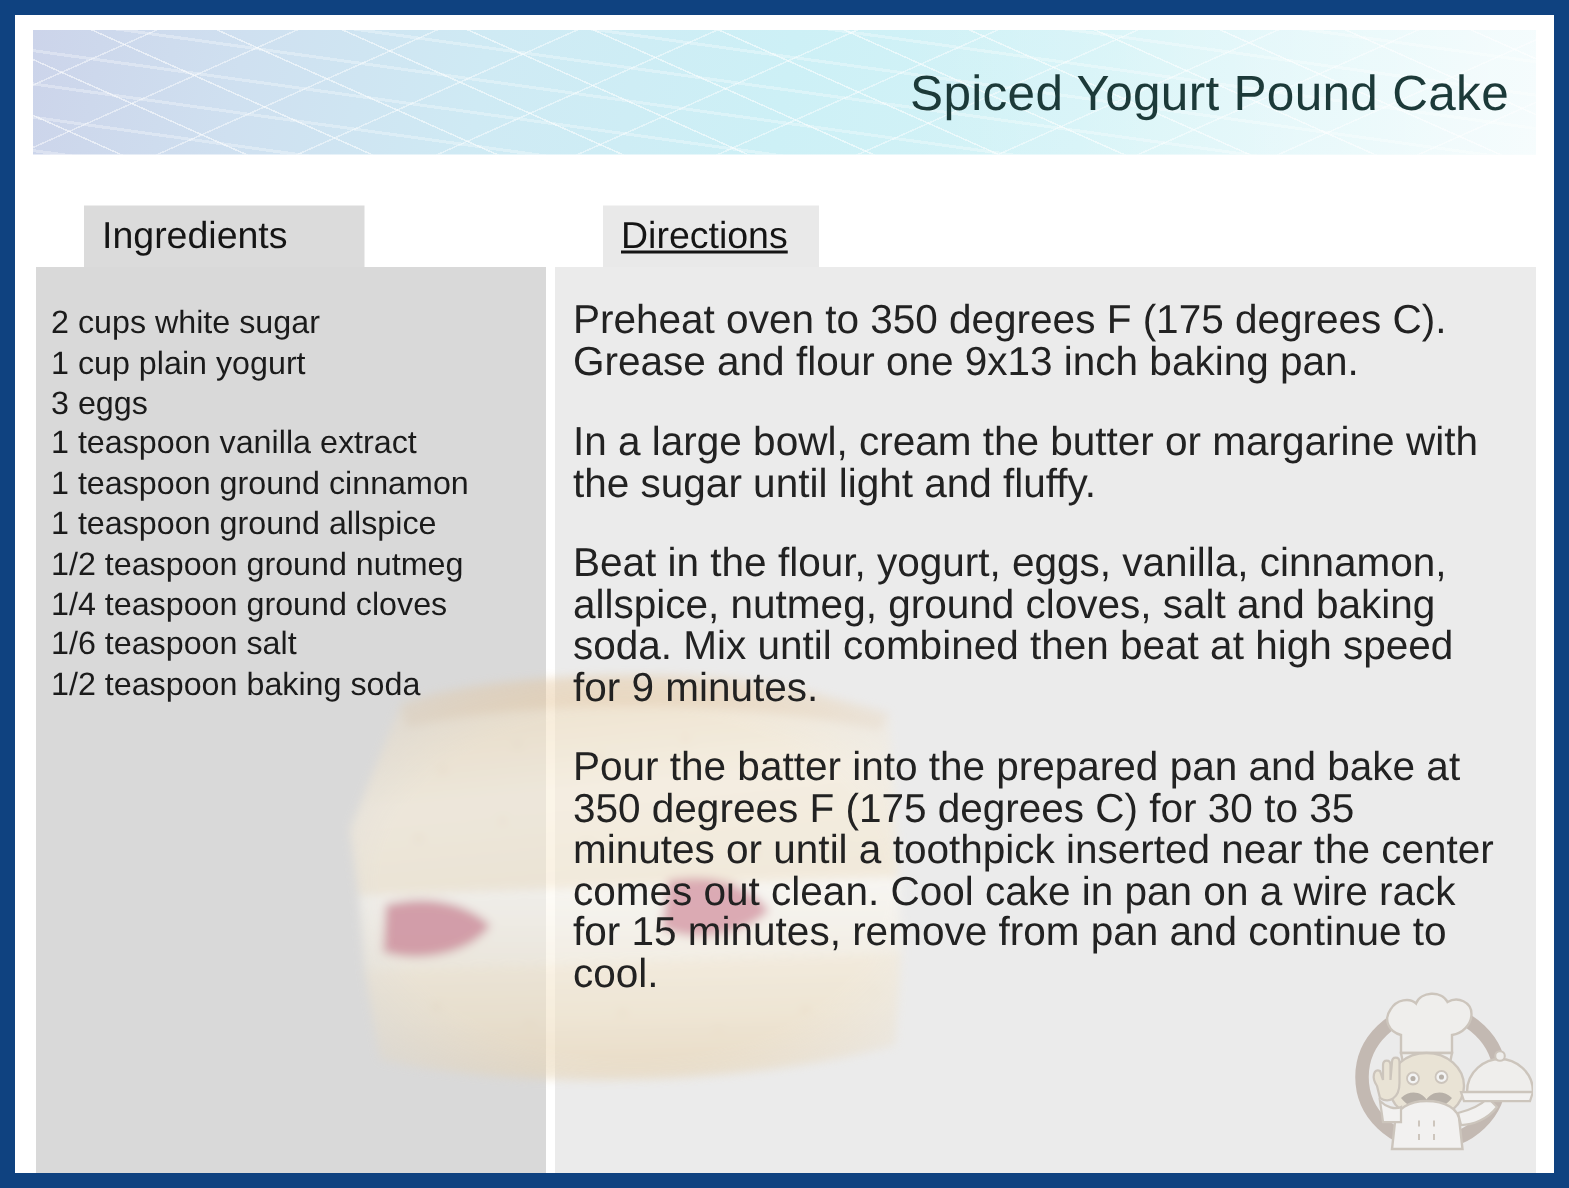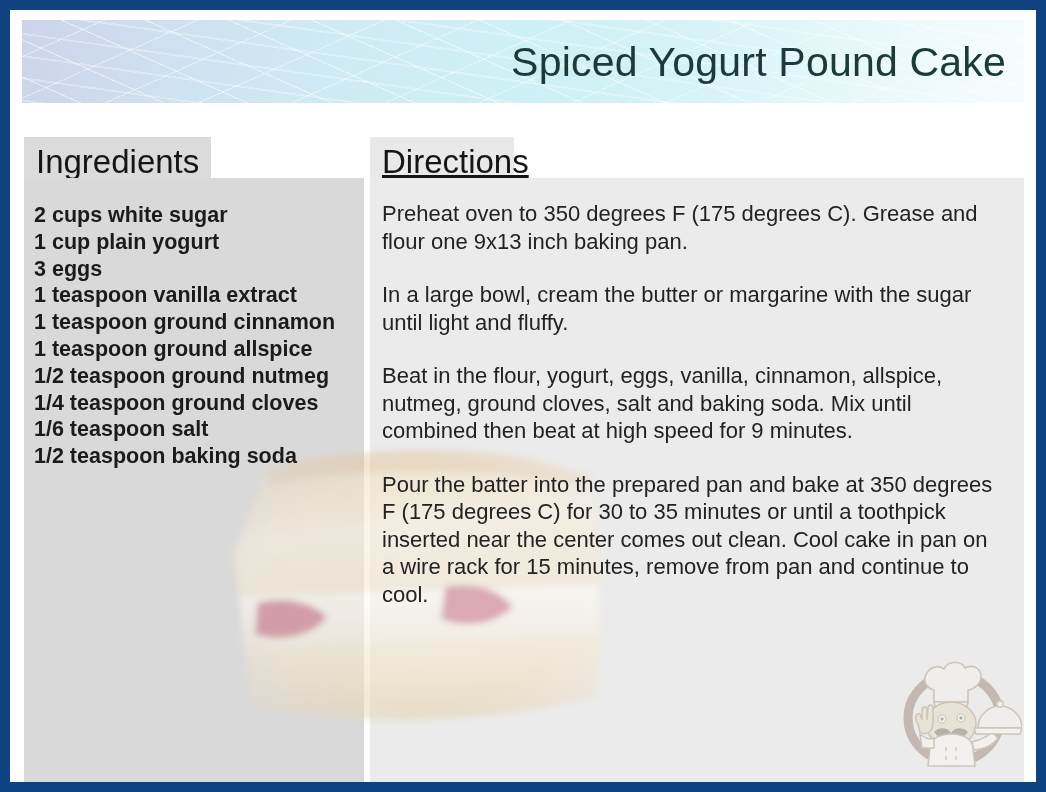--- a/index.html
+++ b/index.html
@@ -67,36 +67,37 @@
     width: 42%;
     height: 100%;
     background: linear-gradient(90deg, rgba(255,255,255,0) 0%, rgba(255,255,255,0.45) 100%);
     pointer-events: none;
   }
   .banner-title {
     position: absolute;
     right: 18px;
     top: 50%;
     transform: translateY(-50%);
-    font-size: 41px;
+    font-size: 33px;
     letter-spacing: 0.2px;
     color: #1c3a39;
     white-space: nowrap;
   }
 
   
   .tab {
     position: absolute;
     background: #dbdbdb;
     color: #151515;
-    font-size: 33px;
+    font-size: 25px;
     line-height: 1;
     padding: 8px 14px 10px 12px;
     box-sizing: border-box;
     white-space: nowrap;
+    margin-left: 32px;
   }
   .tab-ingredients {
     left: 14px;
     top: 127px;
     width: 187px;
     height: 42px;
   }
   .tab-directions {
     left: 360px;
     top: 127px;
@@ -137,37 +138,36 @@
     pointer-events: none;
   }
 
   
   .ingredients-list {
     position: relative;
     z-index: 3;
     margin: 0;
     padding: 24px 10px 0 10px;
     list-style: none;
-    font-weight: bold;
   }
   .ingredients-list li {
     font-size: 21.5px;
     line-height: 26.8px;
     color: #1b1b1b;
     white-space: nowrap;
   }
 
   .directions-body {
     position: relative;
     z-index: 3;
     padding: 22px 24px 0 12px;
   }
   .directions-body p {
     margin: 0 0 26px 0;
-    font-size: 22px;
+    font-size: 27px;
     line-height: 27.5px;
     color: #222222;
   }
 
   
   .chef-logo {
     position: absolute;
     right: 14px;
     bottom: 12px;
     width: 136px;

